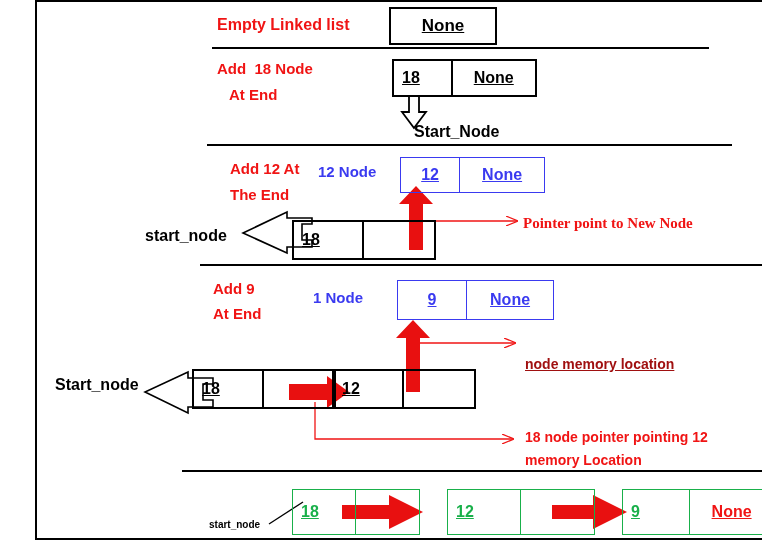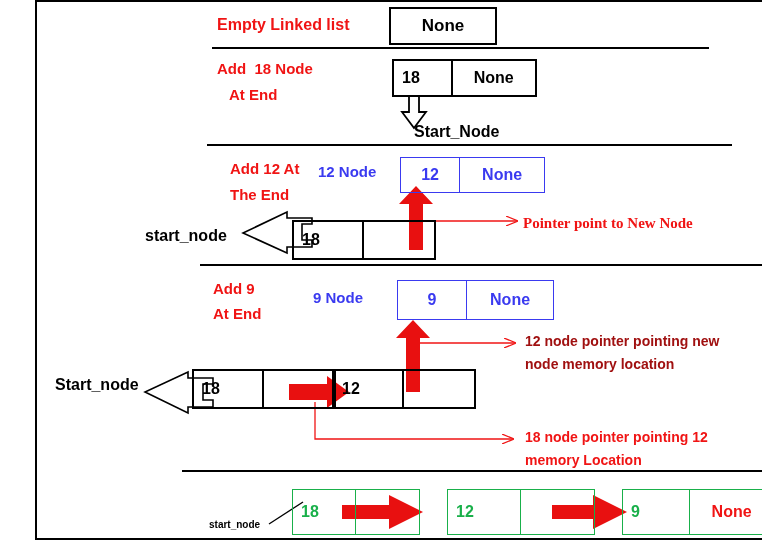--- a/index.html
+++ b/index.html
@@ -38,20 +38,21 @@
     display: flex;
     box-sizing: border-box;
     background: transparent;
   }
   .node > .cell {
     box-sizing: border-box;
     display: flex;
     align-items: center;
     font-weight: bold;
     white-space: nowrap;
+    text-decoration: underline;
   }
 
   
   .node-black { border: 2px solid #000; }
   .node-black > .cell { border-right: 2px solid #000; color: #000; }
   .node-black > .cell:last-child { border-right: none; }
 
   
   .node-blue { border: 1.5px solid #3a3af0; }
   .node-blue > .cell { border-right: 1.5px solid #3a3af0; color: #3a3af0; }
@@ -181,29 +182,28 @@
   <div class="node node-black" style="left:255px; top:218px; width:144px; height:40px;">
     <div class="cell cell-pad-l" style="width:72px; font-size:16px;">18</div>
     <div class="cell" style="width:72px; font-size:16px;"></div>
   </div>
 
   <div class="abs lbl lbl-red" style="left:486px; top:211px; font-size:15px;font-family:Liberation Serif, serif;">Pointer point to New Node</div>
 
   <div class="abs lbl lbl-red" style="left:176px; top:277px; font-size:15px;">Add 9</div>
   <div class="abs lbl lbl-red" style="left:176px; top:302px; font-size:15px;">At End</div>
 
-  <div class="abs lbl lbl-blue" style="left:276px; top:286px; font-size:15px;">9 Node</div>
+  <div class="abs lbl lbl-blue" style="left:276px; top:286px; font-size:15px;">1 Node</div>
 
   <div class="node node-blue" style="left:360px; top:278px; width:157px; height:40px;">
     <div class="cell cell-pad-c" style="width:70px; font-size:16px;">9</div>
     <div class="cell cell-pad-c" style="width:87px; font-size:16px;">None</div>
   </div>
 
-  <div class="abs lbl lbl-maroon" style="left:488px; top:330px; font-size:14px;">12 node pointer pointing new</div>
-  <div class="abs lbl lbl-maroon" style="left:488px; top:353px; font-size:14px;">node memory location</div>
+  <div class="abs lbl lbl-maroon" style="left:488px; top:353px; font-size:14px;text-decoration:underline;">node memory location</div>
 
   <div class="abs lbl lbl-black" style="left:18px; top:372px; font-size:16px;">Start_node</div>
 
   <div class="node node-black" style="left:155px; top:367px; width:144px; height:40px;">
     <div class="cell cell-pad-l" style="width:72px; font-size:16px;">18</div>
     <div class="cell" style="width:72px; font-size:16px;"></div>
   </div>
 
   <div class="node node-black" style="left:295px; top:367px; width:144px; height:40px;">
     <div class="cell cell-pad-l" style="width:72px; font-size:16px;">12</div>

